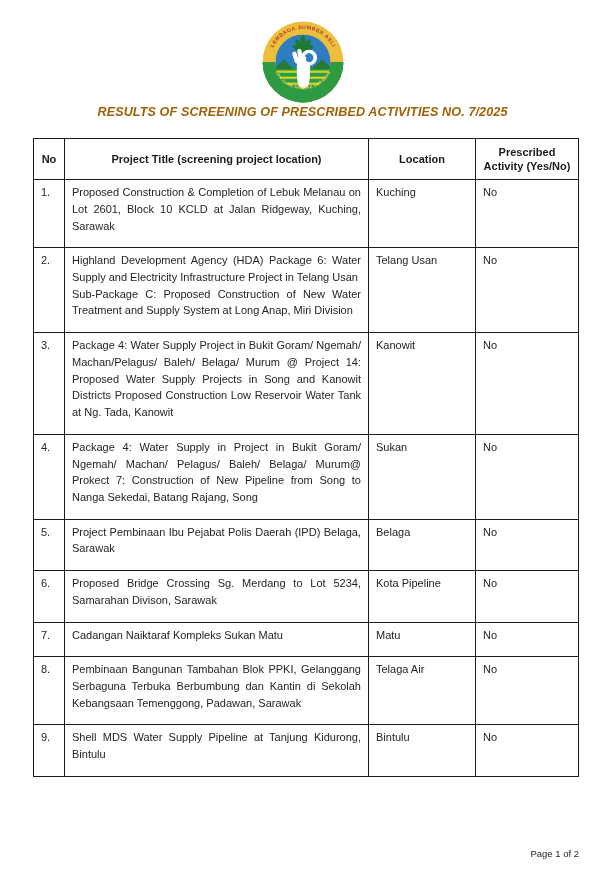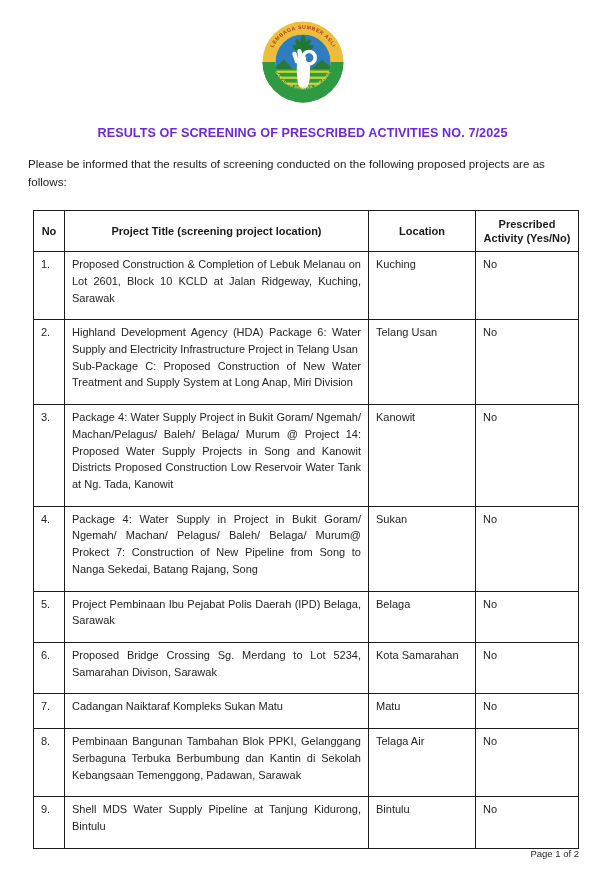--- a/index.html
+++ b/index.html
@@ -15,26 +15,26 @@
     background: #ffffff;
     overflow: hidden;
   }
   .logo-wrap {
     padding-top: 19px;
     display: flex;
     justify-content: center;
   }
   .logo-wrap svg { width: 86px; height: 86px; display: block; }
   h1.doc-title {
-    margin-top: 21px;
     text-align: center;
     font-size: 12.6px;
     font-weight: bold;
     letter-spacing: 0.1px;
-    color: #6d28d9;
+    color: #a16207;
+    font-style: italic;
   }
   p.intro {
     margin: 15px 28px 0 28px;
     font-size: 11.6px;
     line-height: 1.55;
     color: #222;
   }
   table.screening {
     margin: 19px 0 0 33px;
     width: 545px;
@@ -125,21 +125,20 @@
         <textPath href="#arcTop" startOffset="50%" text-anchor="middle">LEMBAGA SUMBER ASLI</textPath>
       </text>
       <text font-size="4.6" font-weight="bold" letter-spacing="0.4" font-family="Liberation Sans, sans-serif" fill="#F5D441">
         <textPath href="#arcBottom" startOffset="50%" text-anchor="middle">DAN ALAM SEKITAR SARAWAK</textPath>
       </text>
     </svg>
   </div>
 
   <h1 class="doc-title">RESULTS OF SCREENING OF PRESCRIBED ACTIVITIES NO. 7/2025</h1>
 
-  <p class="intro">Please be informed that the results of screening conducted on the following proposed projects are as follows:</p>
 
   <table class="screening">
     <colgroup>
       <col class="w-no">
         <col class="w-ti">
         <col class="w-lo">
         <col class="w-pa">
     </colgroup>
     <thead>
       <tr>
@@ -182,21 +181,21 @@
     <tr>
       <td class="c-no">5.</td>
       <td class="c-title">Project Pembinaan Ibu Pejabat Polis Daerah (IPD) Belaga, Sarawak</td>
       <td class="c-loc">Belaga</td>
       <td class="c-pa">No</td>
     </tr>
 
     <tr>
       <td class="c-no">6.</td>
       <td class="c-title">Proposed Bridge Crossing Sg. Merdang to Lot 5234, Samarahan Divison, Sarawak</td>
-      <td class="c-loc">Kota Samarahan</td>
+      <td class="c-loc">Kota Pipeline</td>
       <td class="c-pa">No</td>
     </tr>
 
     <tr>
       <td class="c-no">7.</td>
       <td class="c-title">Cadangan Naiktaraf Kompleks Sukan Matu</td>
       <td class="c-loc">Matu</td>
       <td class="c-pa">No</td>
     </tr>
 

